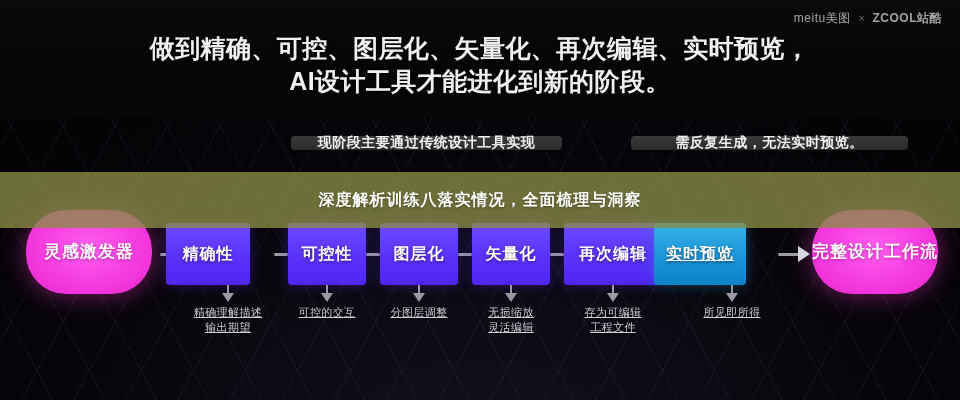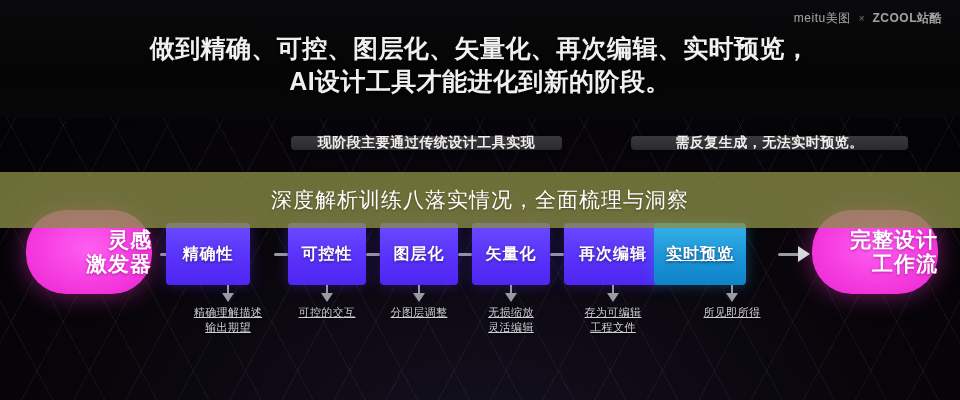--- a/index.html
+++ b/index.html
@@ -97,42 +97,42 @@
     left: 0; top: 172px;
     width: 960px; height: 56px;
     background: rgba(138,141,70,0.78);
     display: flex;
     align-items: center;
     justify-content: center;
     z-index: 9;
   }
   .band-title {
     color: #ffffff;
-    font-size: 21px;
-    font-weight: 400;
+    font-size: 16px;
+    font-weight: 700;
     letter-spacing: 1px;
     text-shadow: 0 1px 2px rgba(40,40,20,0.55);
     white-space: nowrap;
   }
 
   
   .flow { position: absolute; left: 0; top: 205px; width: 960px; height: 195px; }
 
   .endnode {
     position: absolute;
     width: 126px; height: 84px;
     border-radius: 40px;
     background: radial-gradient(ellipse at 50% 45%, #ff5ef0 0%, #f53ce0 55%, #e925cf 100%);
     box-shadow: 0 0 26px rgba(255,60,220,0.45);
     display: flex;
-    flex-direction: column;
-    align-items: flex-end;
+    flex-direction: row;
+    align-items: center;
     justify-content: center;
     color: #fff;
-    font-size: 21px;
+    font-size: 17px;
     font-weight: 700;
     line-height: 24px;
     letter-spacing: 1px;
     text-shadow: 0 1px 3px rgba(120,0,100,0.55);
   }
   .endnode-start { left: 26px;  top: 5px; }
   .endnode-end   { left: 812px; top: 5px; }
 
   .step {
     position: absolute;

